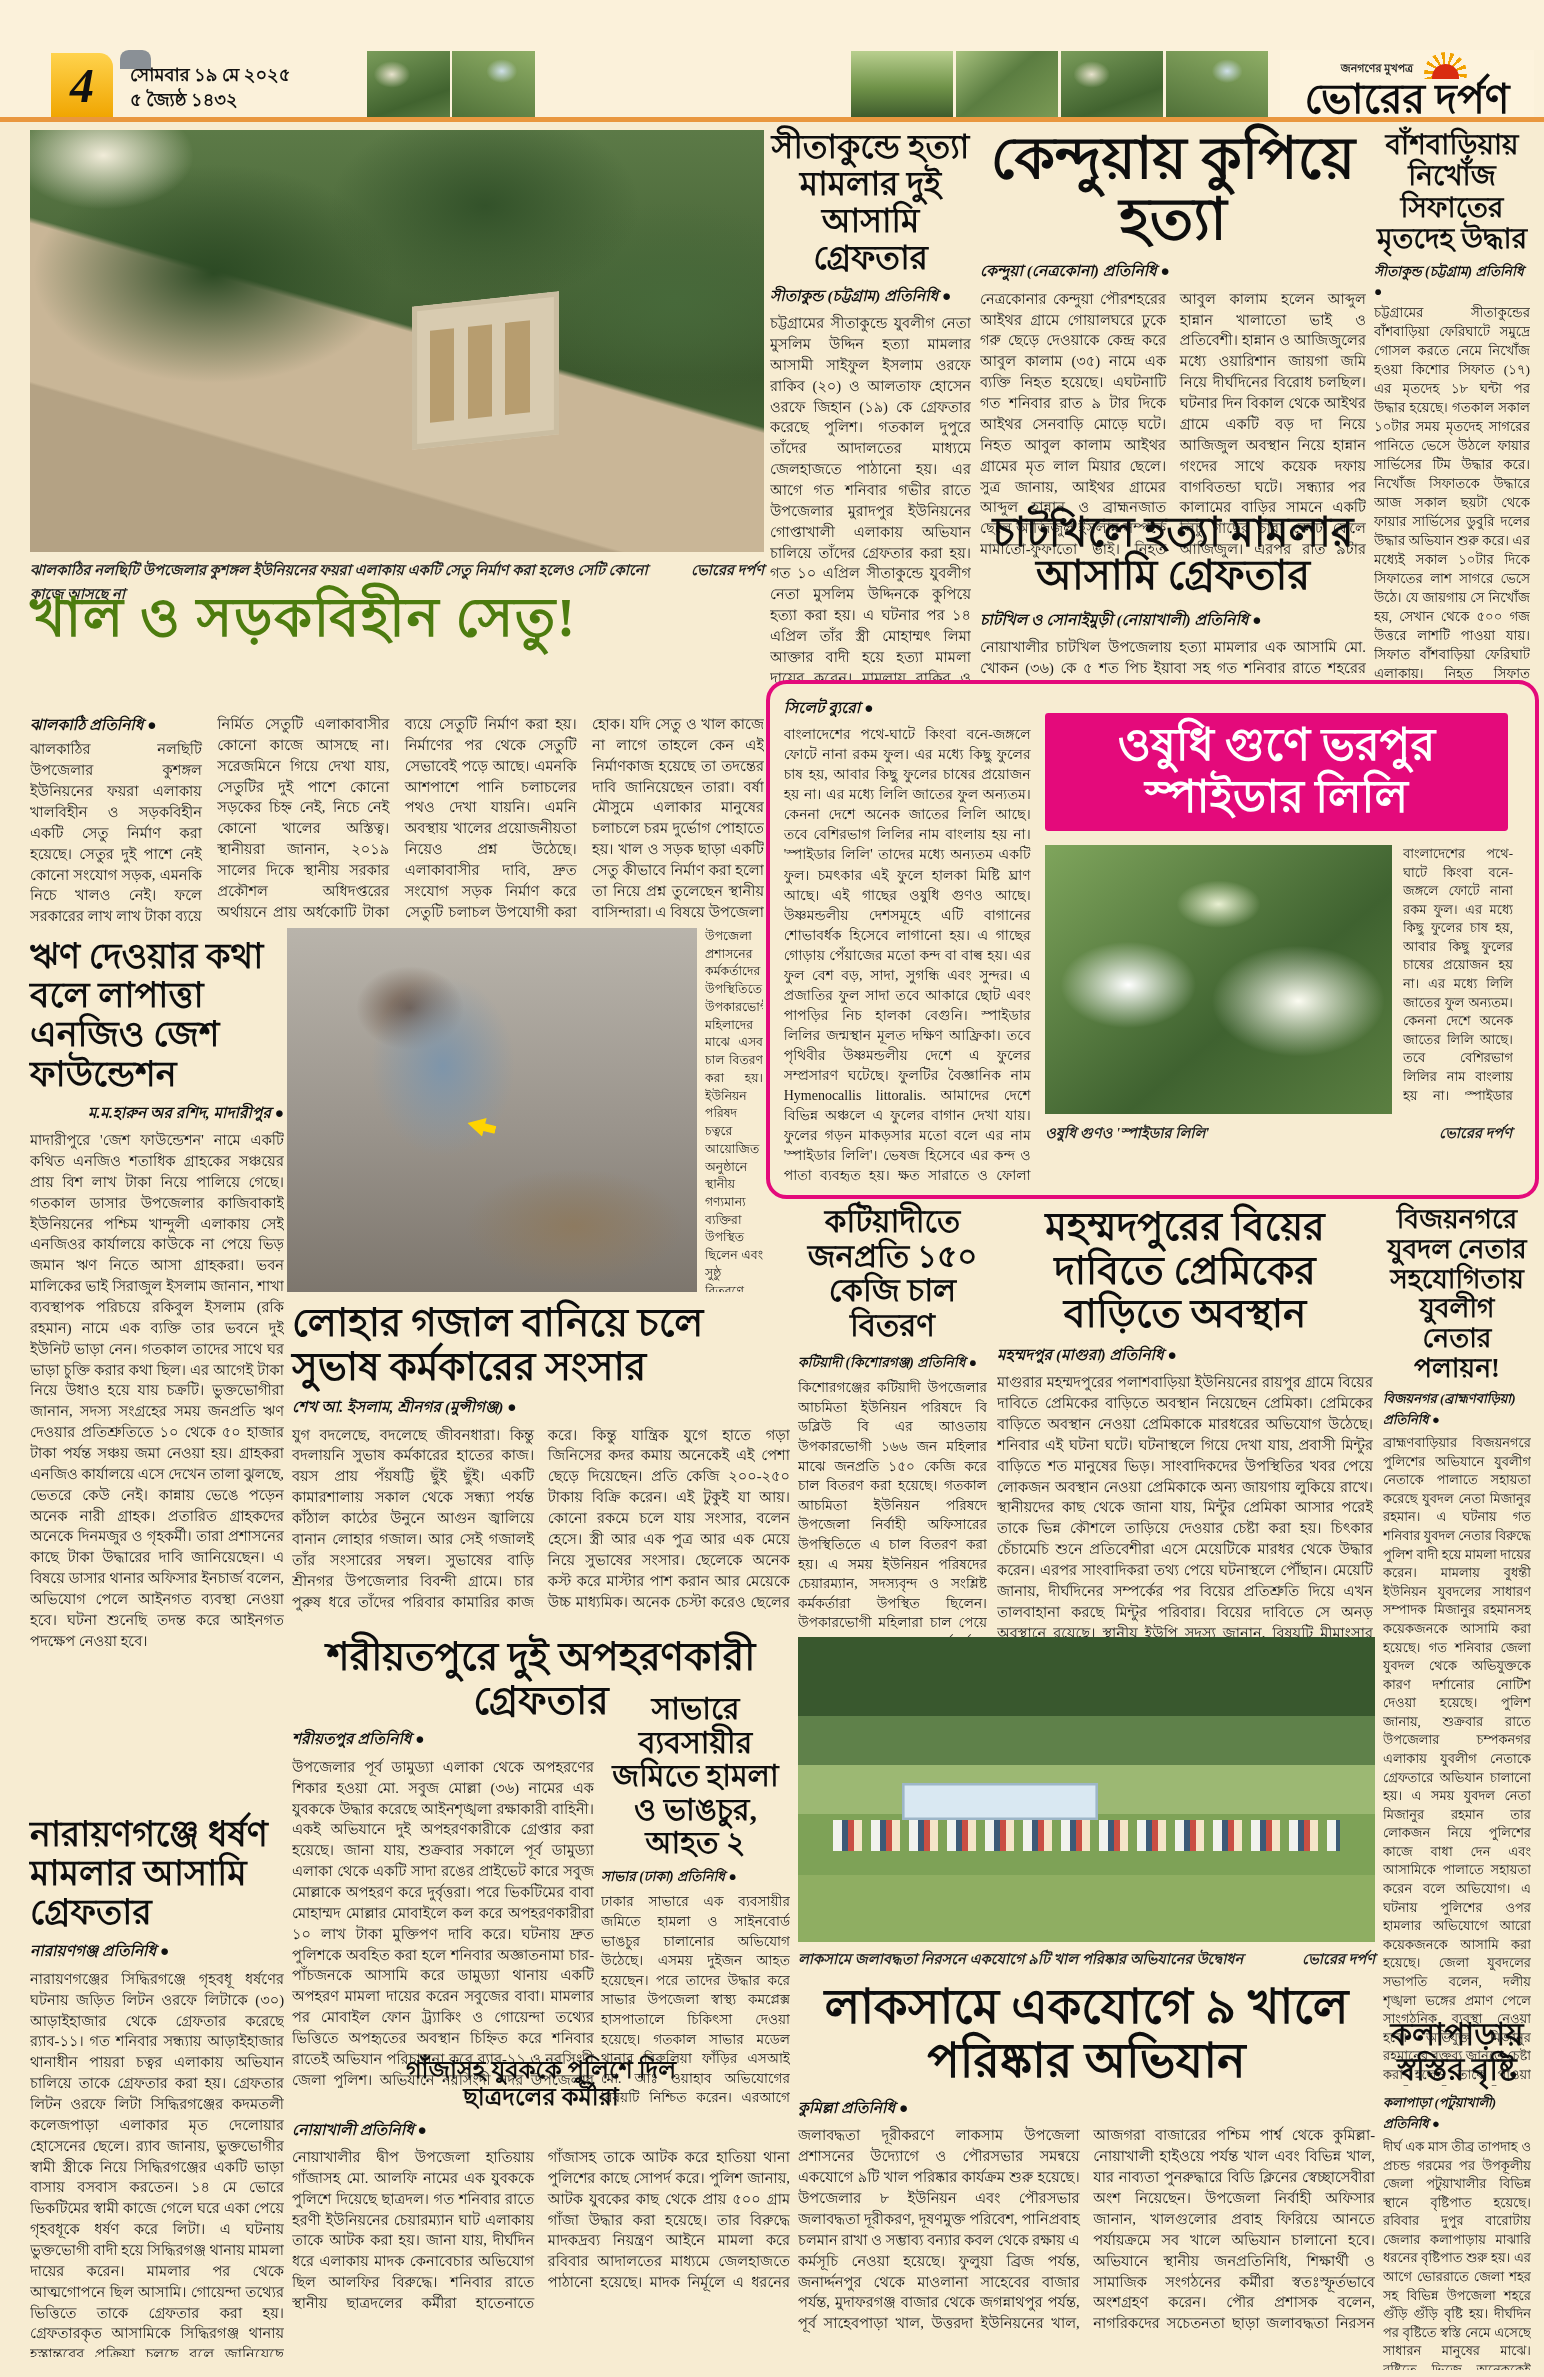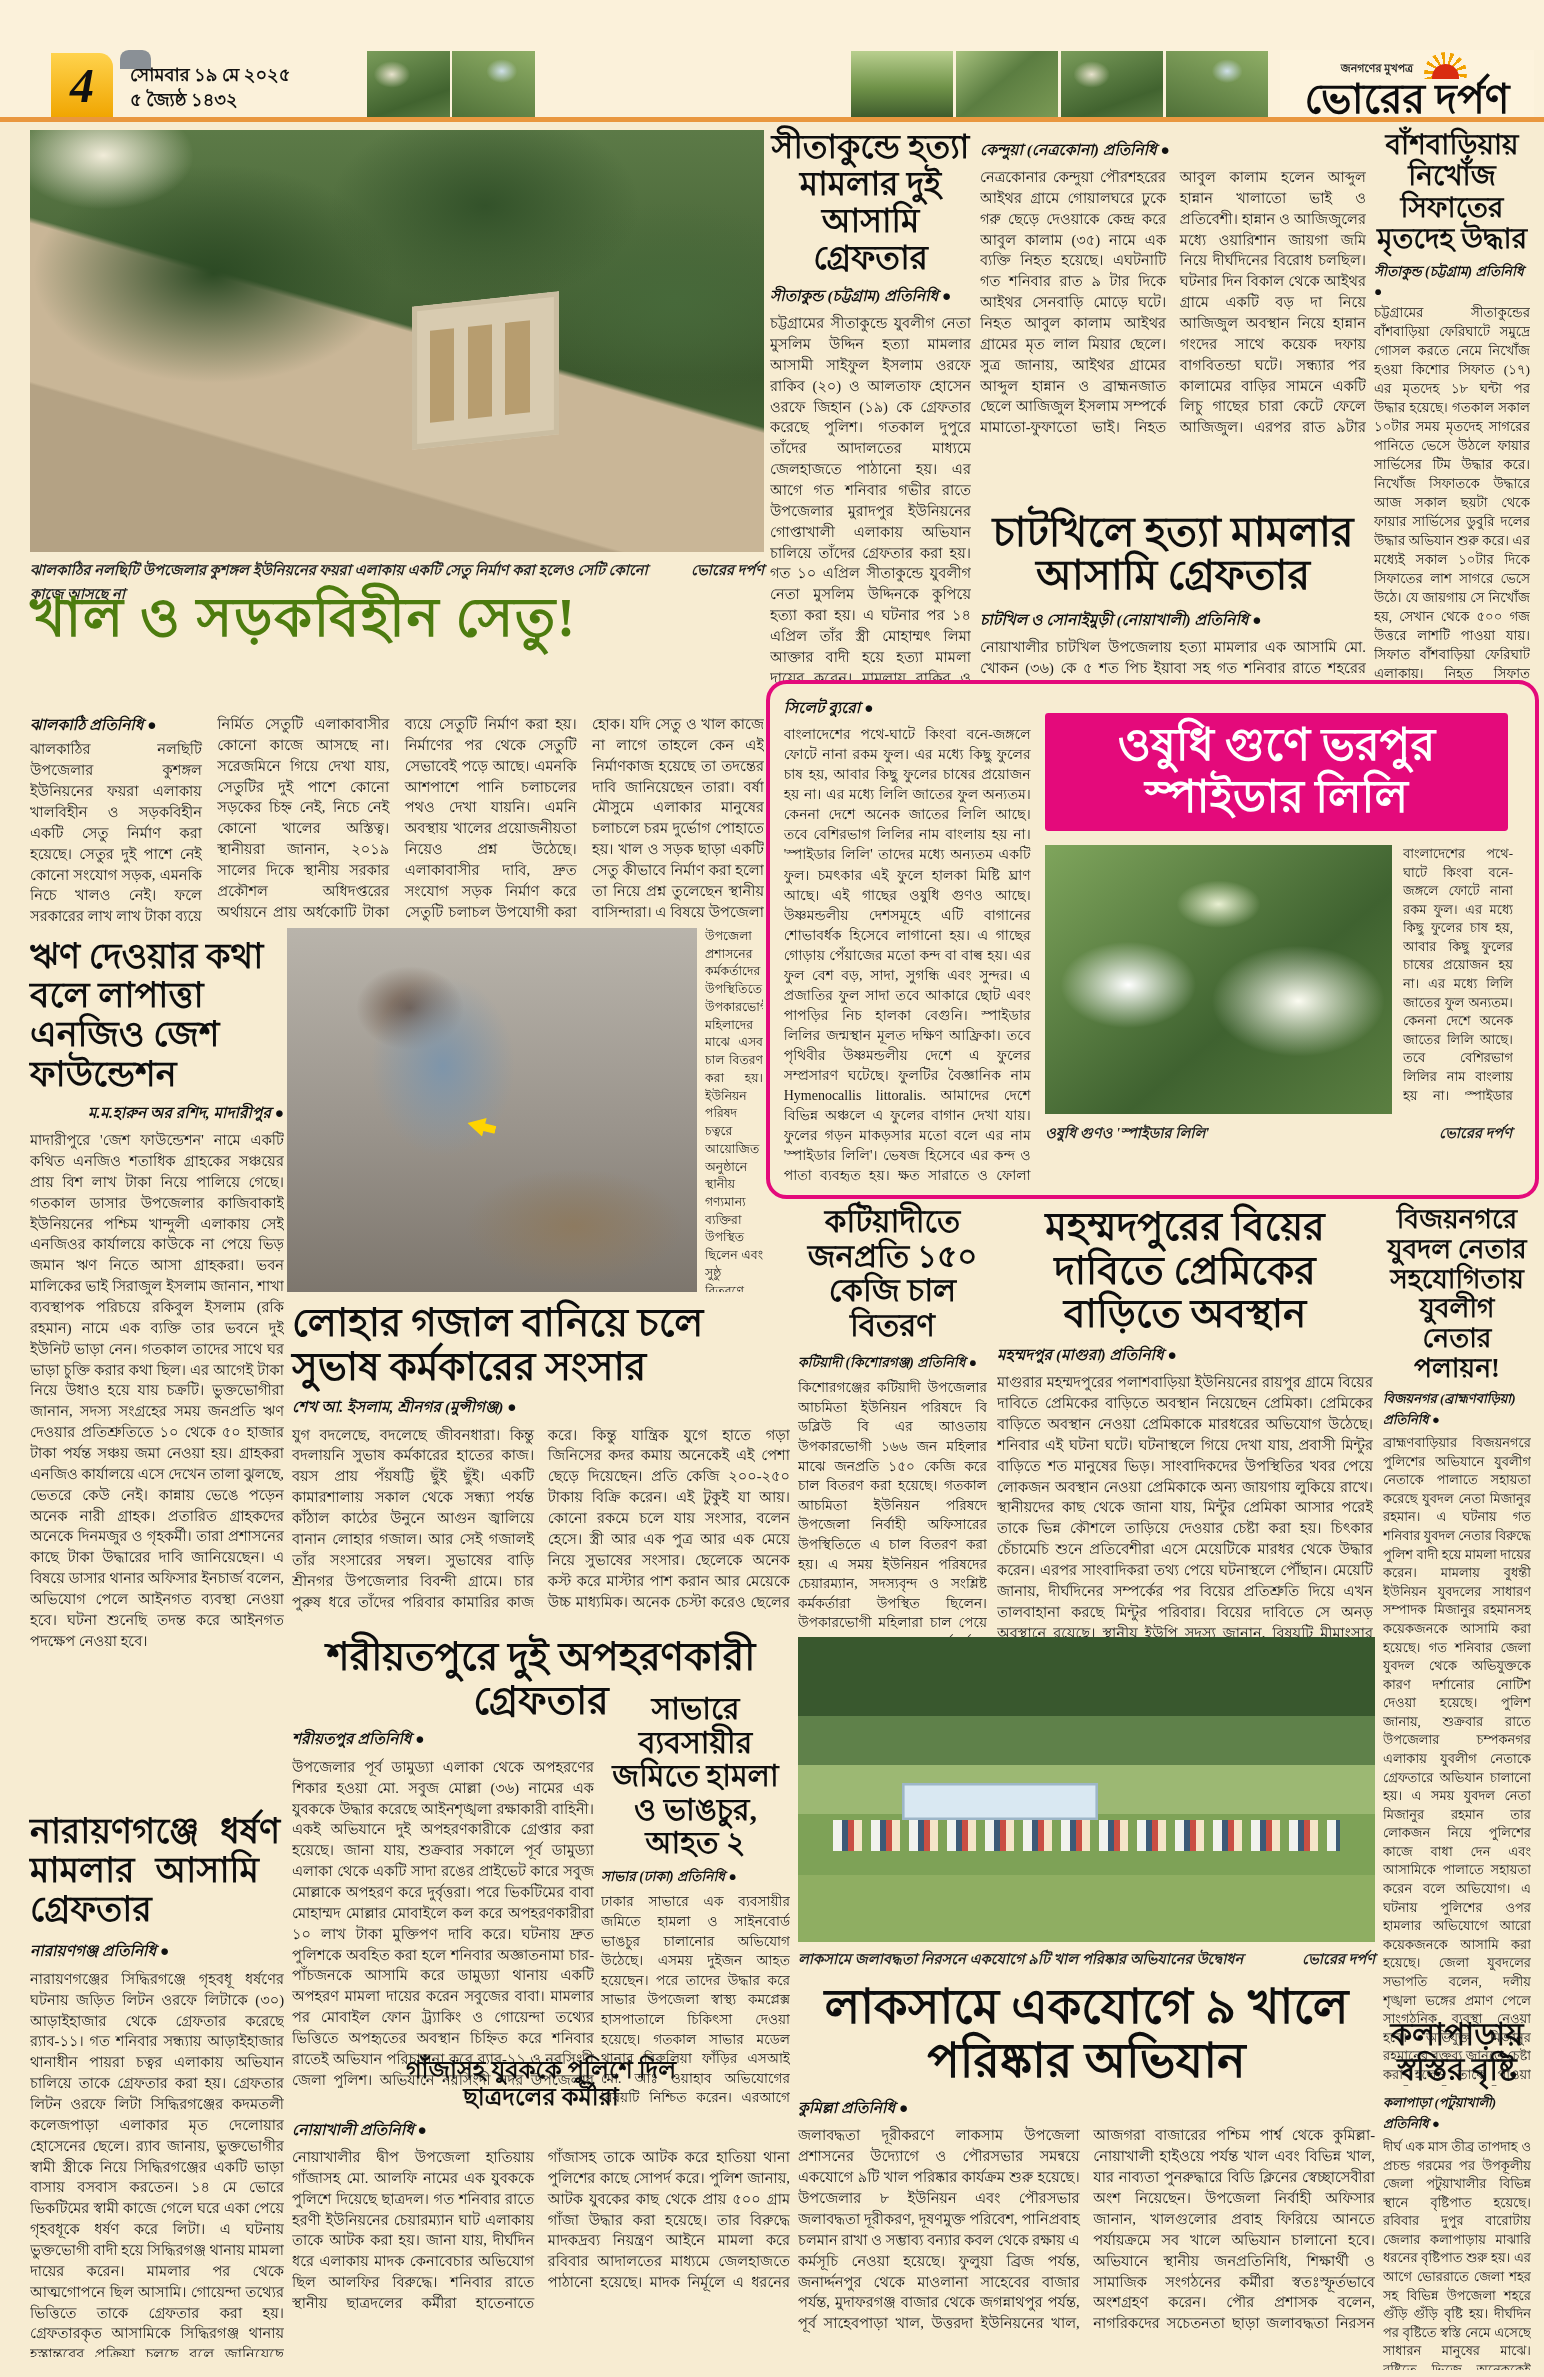--- a/index.html
+++ b/index.html
@@ -122,20 +122,21 @@
   </div>
 </div>
 
 <div class="abs" style="left:770px;top:129px;width:201px;height:577px;">
   <div class="hl" style="font-size:33px;">সীতাকুন্ডে হত্যা মামলার দুই আসামি গ্রেফতার</div>
   <div class="by" style="margin-top:6.9px;">সীতাকুন্ড (চট্টগ্রাম) প্রতিনিধি ●</div>
   <div class="bd" style="height:412px;">চট্টগ্রামের সীতাকুন্ডে যুবলীগ নেতা মুসলিম উদ্দিন হত্যা মামলার আসামী সাইফুল ইসলাম ওরফে রাকিব (২০) ও আলতাফ হোসেন ওরফে জিহান (১৯) কে গ্রেফতার করেছে পুলিশ। গতকাল দুপুরে তাঁদের আদালতের মাধ্যমে জেলহাজতে পাঠানো হয়। এর আগে গত শনিবার গভীর রাতে উপজেলার মুরাদপুর ইউনিয়নের গোপ্তাখালী এলাকায় অভিযান চালিয়ে তাঁদের গ্রেফতার করা হয়। গত ১০ এপ্রিল সীতাকুন্ডে যুবলীগ নেতা মুসলিম উদ্দিনকে কুপিয়ে হত্যা করা হয়। এ ঘটনার পর ১৪ এপ্রিল তাঁর স্ত্রী মোহাম্মৎ লিমা আক্তার বাদী হয়ে হত্যা মামলা দায়ের করেন। মামলায় রাকিব ও জিহানসহ চারজনের নাম উল্লেখ করে পাশাপাশি অজ্ঞাতনামা আট-দশজনকে আসামি করা হয়। সীতাকুন্ড থানার পরিদর্শক (তদন্ত) মো. আলমগীর বিষয়টি নিশ্চিত বলেন, মামলার পর থেকে গ্রেফতার এড়াতে আসামিরা আত্মগোপনে ছিলেন। গোপন সংবাদের মাধ্যমে গতকাল গভীর রাতে গোপ্তাখালী এলাকায় অভিযান চালানো হয়। এতে মামলার মূল আসামি রাকিব ও তাঁর সহযোগী জিহানকে গ্রেফতার করা হয়। তাঁদের দুজনকে হত্যা মামলায় গ্রেফতার দেখিয়ে আদালতের মাধ্যমে জেলহাজতে পাঠানো হয়েছে।</div>
 </div>
 
 <div class="abs" style="left:980px;top:129px;width:386px;height:376px;">
+  <div class="hl" style="font-size:58px;line-height:1.05;">কেন্দুয়ায় কুপিয়ে হত্যা</div>
   <div class="by" style="margin-top:8.6px;">কেন্দুয়া (নেত্রকোনা) প্রতিনিধি ●</div>
   <div class="bd c2" style="height:273px;">নেত্রকোনার কেন্দুয়া পৌরশহরের আইথর গ্রামে গোয়ালঘরে ঢুকে গরু ছেড়ে দেওয়াকে কেন্দ্র করে আবুল কালাম (৩৫) নামে এক ব্যক্তি নিহত হয়েছে। এঘটনাটি গত শনিবার রাত ৯ টার দিকে আইথর সেনবাড়ি মোড়ে ঘটে। নিহত আবুল কালাম আইথর গ্রামের মৃত লাল মিয়ার ছেলে। সুত্র জানায়, আইথর গ্রামের আব্দুল হান্নান ও ব্রাহ্মনজাত ছেলে আজিজুল ইসলাম সম্পর্কে মামাতো-ফুফাতো ভাই। নিহত আবুল কালাম হলেন আব্দুল হান্নান খালাতো ভাই ও প্রতিবেশী। হান্নান ও আজিজুলের মধ্যে ওয়ারিশান জায়গা জমি নিয়ে দীর্ঘদিনের বিরোধ চলছিল। ঘটনার দিন বিকাল থেকে আইথর গ্রামে একটি বড় দা নিয়ে আজিজুল অবস্থান নিয়ে হান্নান গংদের সাথে কয়েক দফায় বাগবিতন্ডা ঘটে। সন্ধ্যার পর কালামের বাড়ির সামনে একটি লিচু গাছের চারা কেটে ফেলে আজিজুল। এরপর রাত ৯টার দিকে নিহত কালামের গোয়ালঘরে ঢুকে গরু ছেড়ে দিলে আজিজুলকে ধাওয়া দেয়। পরে গ্রামের সেনবাড়ি মোড়ে মুখোমুখি হলে নিহত কালাম ও তার ভাই শাহ আলমকে কুপিয়ে গুরুতর জখম করে পালিয়ে যায় আজিজুল। স্থানীয়রা আহতদের উদ্ধার করে কেন্দুয়া উপজেলা স্বাস্থ্য কমপ্লেক্সে নিয়ে গেলে কর্তব্যরত চিকিৎসক তাদেরকে উন্নত চিকিৎসার জন্য ময়মনসিংহ মেডিকেল কলেজ হাসপাতালে প্রেরণ করেন। পরে কালামকে ময়মনসিংহ মেডিকেল কলেজ হাসপাতালে ভর্তি করার কিছুক্ষণ পরেই মৃত্যু হয়। আবুল কালামের মৃত্যুর বিষয়টি নিশ্চিত করেন পৌরশহরের বিট আফসার এসআই কামাল আহমেদ।</div>
 </div>
 
 <div class="abs" style="left:980px;top:511px;width:386px;height:194px;">
   <div class="hl" style="font-size:41px;line-height:1.05;">চাটখিলে হত্যা মামলার আসামি গ্রেফতার</div>
   <div class="by" style="margin-top:11px;">চাটখিল ও সোনাইমুড়ী (নোয়াখালী) প্রতিনিধি ●</div>
   <div class="bd" style="height:101px;">নোয়াখালীর চাটখিল উপজেলায় হত্যা মামলার এক আসামি মো. খোকন (৩৬) কে ৫ শত পিচ ইয়াবা সহ গত শনিবার রাতে শহরের সুন্দরপুরের নিজ বাড়ি থেকে গ্রেফতার করেছে পুলিশের একটি টিম। গ্রেফতারকৃত খোকন উপজেলার সুন্দরপুর ইউনিয়নের মো. আলীর ছেলে। আটককৃত খোকনকে থানায় হস্তান্তর করা হয়েছে। চাটখিল থানার ওসি ঘটনার সত্যতা নিশ্চিত করে বলেন, এই ব্যাপারে গতকাল রোববার দুপুরে আদালতে প্রেরণ করা হয়েছে।</div>
 </div>
 
@@ -181,21 +182,21 @@
   <div class="bd" style="width:302px;height:331px;">উপজেলার পূর্ব ডামুড্যা এলাকা থেকে অপহরণের শিকার হওয়া মো. সবুজ মোল্লা (৩৬) নামের এক যুবককে উদ্ধার করেছে আইনশৃঙ্খলা রক্ষাকারী বাহিনী। একই অভিযানে দুই অপহরণকারীকে গ্রেপ্তার করা হয়েছে। জানা যায়, শুক্রবার সকালে পূর্ব ডামুড্যা এলাকা থেকে একটি সাদা রঙের প্রাইভেট কারে সবুজ মোল্লাকে অপহরণ করে দুর্বৃত্তরা। পরে ভিকটিমের বাবা মোহাম্মদ মোল্লার মোবাইলে কল করে অপহরণকারীরা ১০ লাখ টাকা মুক্তিপণ দাবি করে। ঘটনায় দ্রুত পুলিশকে অবহিত করা হলে শনিবার অজ্ঞাতনামা চার-পাঁচজনকে আসামি করে ডামুড্যা থানায় একটি অপহরণ মামলা দায়ের করেন সবুজের বাবা। মামলার পর মোবাইল ফোন ট্র্যাকিং ও গোয়েন্দা তথ্যের ভিত্তিতে অপহৃতের অবস্থান চিহ্নিত করে শনিবার রাতেই অভিযান পরিচালনা করে র‍্যাব-১১ ও নরসিংদী জেলা পুলিশ। অভিযানে নরসিংদী সদর উপজেলার রায়পুরা এলাকা থেকে সবুজ মোল্লাকে অক্ষত অবস্থায় উদ্ধার করা হয়। এ সময় অপহরণের সঙ্গে জড়িত দুই ব্যক্তি তানভীর (২০) ও রুবেল মিয়া (২২)কে গ্রেফতার করা হয়। তারা দুজনেই রায়পুরা উপজেলার আদিয়াবাদ কান্দাপাড়া এলাকার বাসিন্দা। অভিযানে ব্যবহৃত ঢাকা মেট্রো-২০ নম্বরযুক্ত প্রাইভেট কারটিও জব্দ করা হয়েছে। ডামুড্যা থানা পুলিশ হেফাজতে জিজ্ঞাসাবাদে আরো তথ্য পাওয়ার পর থেকেই অভিযান অব্যাহত রয়েছে। মোল্লার পরিবার রবিবার পুলিশ ও আইনশৃঙ্খলা বাহিনীকে আন্তরিক ধন্যবাদ জানিয়েছে।</div>
 </div>
 
 <div class="abs" style="left:601px;top:1692px;width:189px;height:359px;">
   <div class="hl" style="font-size:30px;">সাভারে ব্যবসায়ীর জমিতে হামলা ও ভাঙচুর, আহত ২</div>
   <div class="by" style="margin-top:5.1px;font-size:13.7px;">সাভার (ঢাকা) প্রতিনিধি ●</div>
   <div class="bd" style="height:214px;font-size:13.7px;">ঢাকার সাভারে এক ব্যবসায়ীর জমিতে হামলা ও সাইনবোর্ড ভাঙচুর চালানোর অভিযোগ উঠেছে। এসময় দুইজন আহত হয়েছেন। পরে তাদের উদ্ধার করে সাভার উপজেলা স্বাস্থ্য কমপ্লেক্স হাসপাতালে চিকিৎসা দেওয়া হয়েছে। গতকাল সাভার মডেল থানার বিরুলিয়া ফাঁড়ির এসআই মো. আঃ ওয়াহাব অভিযোগের বিষয়টি নিশ্চিত করেন। এরআগে শনিবার সন্ধ্যায় সাভার মডেল থানায় আহত ব্যবসায়ী আব্দুর সামাদ বাদী হয়ে একটি অভিযোগ দেন। আহত হলেন- সাভারের বিরুলিয়া এলাকার ব্যবসায়ী আব্দুর সামাদ ও তার সহযোগী। অভিযোগে বলা হয়, জমির দখল নিতে একদল দুর্বৃত্ত দেশীয় অস্ত্রশস্ত্র নিয়ে হামলা চালায় এবং জমিতে থাকা সাইনবোর্ড ভাঙচুর করে। স্থানীয়রা এগিয়ে এলে হামলাকারীরা পালিয়ে যায়। পুলিশ জানায়, অভিযোগ তদন্ত করে জড়িতদের বিরুদ্ধে আইনানুগ ব্যবস্থা নেওয়া হবে।</div>
 </div>
 
 <div class="abs" style="left:30px;top:1815px;width:254px;height:556px;">
-  <div class="hl left" style="font-size:35px;font-family:Liberation Mono, monospace;">নারায়ণগঞ্জে ধর্ষণ মামলার আসামি গ্রেফতার</div>
+  <div class="hl left" style="font-size:35px;">নারায়ণগঞ্জে ধর্ষণ মামলার আসামি গ্রেফতার</div>
   <div class="by" style="margin-top:6.9px;">নারায়ণগঞ্জ প্রতিনিধি ●</div>
   <div class="bd" style="height:388px;">নারায়ণগঞ্জের সিদ্ধিরগঞ্জে গৃহবধূ ধর্ষণের ঘটনায় জড়িত লিটন ওরফে লিটাকে (৩০) আড়াইহাজার থেকে গ্রেফতার করেছে র‍্যাব-১১। গত শনিবার সন্ধ্যায় আড়াইহাজার থানাধীন পায়রা চত্বর এলাকায় অভিযান চালিয়ে তাকে গ্রেফতার করা হয়। গ্রেফতার লিটন ওরফে লিটা সিদ্ধিরগঞ্জের কদমতলী কলেজপাড়া এলাকার মৃত দেলোয়ার হোসেনের ছেলে। র‍্যাব জানায়, ভুক্তভোগীর স্বামী স্ত্রীকে নিয়ে সিদ্ধিরগঞ্জের একটি ভাড়া বাসায় বসবাস করতেন। ১৪ মে ভোরে ভিকটিমের স্বামী কাজে গেলে ঘরে একা পেয়ে গৃহবধূকে ধর্ষণ করে লিটা। এ ঘটনায় ভুক্তভোগী বাদী হয়ে সিদ্ধিরগঞ্জ থানায় মামলা দায়ের করেন। মামলার পর থেকে আত্মগোপনে ছিল আসামি। গোয়েন্দা তথ্যের ভিত্তিতে তাকে গ্রেফতার করা হয়। গ্রেফতারকৃত আসামিকে সিদ্ধিরগঞ্জ থানায় হস্তান্তরের প্রক্রিয়া চলছে বলে জানিয়েছে র‍্যাব। এলাকাবাসী জানায়, লিটার বিরুদ্ধে আগেও নানা অভিযোগ রয়েছে।</div>
 </div>
 
 <div class="abs" style="left:292px;top:2057px;width:498px;height:314px;">
   <div class="hl" style="font-size:24px;width:292px;margin:0 auto;">গাঁজাসহ যুবককে পুলিশে দিল ছাত্রদলের কর্মীরা</div>
   <div class="by" style="margin-top:6.9px;">নোয়াখালী প্রতিনিধি ●</div>
   <div class="bd c2" style="height:168px;">নোয়াখালীর দ্বীপ উপজেলা হাতিয়ায় গাঁজাসহ মো. আলফি নামের এক যুবককে পুলিশে দিয়েছে ছাত্রদল। গত শনিবার রাতে হরণী ইউনিয়নের চেয়ারম্যান ঘাট এলাকায় তাকে আটক করা হয়। জানা যায়, দীর্ঘদিন ধরে এলাকায় মাদক কেনাবেচার অভিযোগ ছিল আলফির বিরুদ্ধে। শনিবার রাতে স্থানীয় ছাত্রদলের কর্মীরা হাতেনাতে গাঁজাসহ তাকে আটক করে হাতিয়া থানা পুলিশের কাছে সোপর্দ করে। পুলিশ জানায়, আটক যুবকের কাছ থেকে প্রায় ৫০০ গ্রাম গাঁজা উদ্ধার করা হয়েছে। তার বিরুদ্ধে মাদকদ্রব্য নিয়ন্ত্রণ আইনে মামলা করে রবিবার আদালতের মাধ্যমে জেলহাজতে পাঠানো হয়েছে। মাদক নির্মূলে এ ধরনের সামাজিক উদ্যোগকে স্বাগত জানিয়েছেন স্থানীয়রা।</div>
 </div>
 

